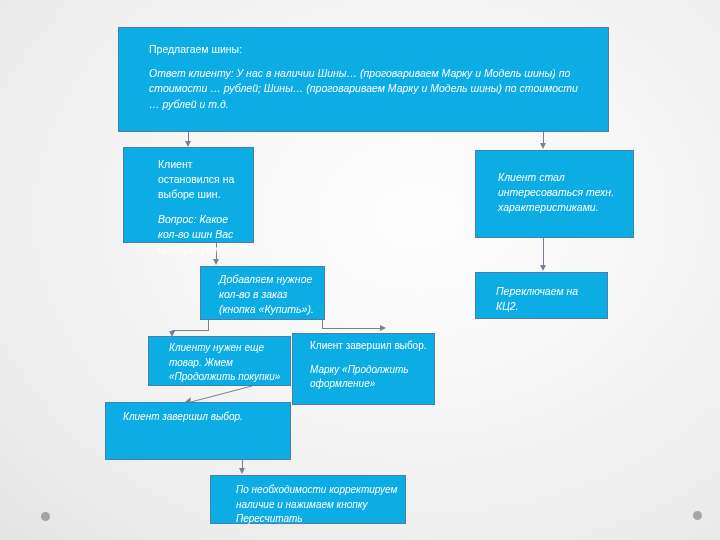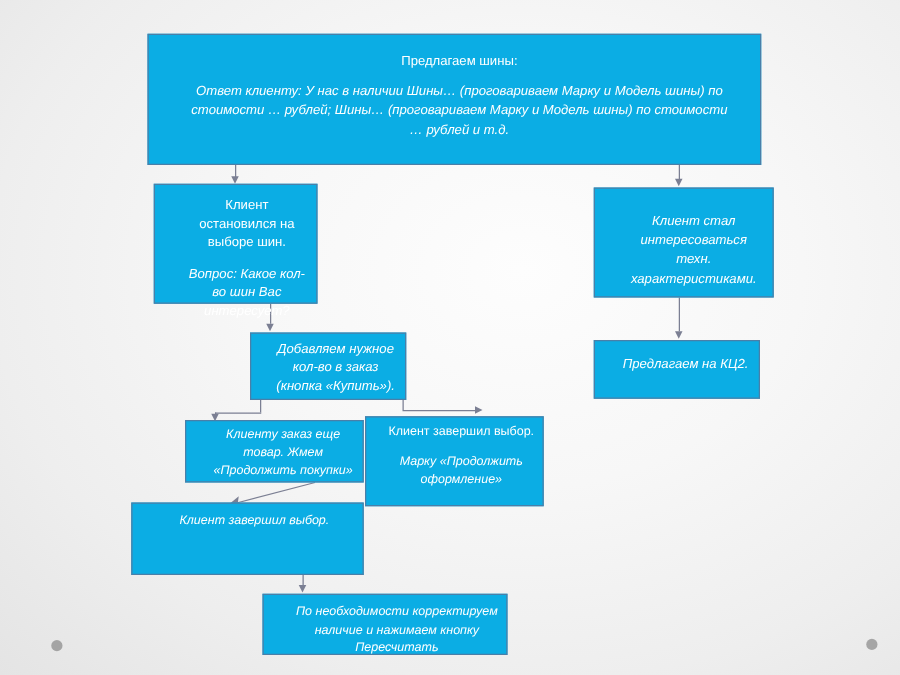--- a/index.html
+++ b/index.html
@@ -22,21 +22,20 @@
   
   .node {
     position: absolute;
     box-sizing: border-box;
     background: #0BADE4;
     border: 1px solid #4a7fa8;
     color: #ffffff;
     line-height: 1.45;
     overflow: visible;
     z-index: 3;
-    text-align: center;
   }
   .node .inner {
     position: absolute;
     left: 0;
     top: 0;
     padding: 8px 10px 0 30px;
     width: 100%;
     box-sizing: border-box;
   }
   .node p {
@@ -82,23 +81,23 @@
     background: #8d8d8d;
     opacity: .75;
     z-index: 4;
   }
 
   
   #n-offer      { left:118px; top:27px;  width:491px; height:105px; font-size:10.5px; }
   #n-offer .inner { padding: 14px 22px 0 30px; }
 
   #n-stopped    { left:123px; top:147px; width:131px; height:96px; font-size:10.5px; }
-  #n-stopped .inner { padding: 9px 8px 0 26px; }
-
-  #n-tech       { left:475px; top:150px; width:144px; height:88px; font-size:10.5px; }
+  #n-stopped .inner { padding: 9px 8px 0 34px; }
+
+  #n-tech       { left:475px; top:150px; width:159px; height:88px; font-size:10.5px; }
   #n-tech .inner { padding: 19px 6px 0 22px; }
 
   #n-add        { left:200px; top:266px; width:125px; height:54px; font-size:10.5px; }
   #n-add .inner { padding: 5px 6px 12px 18px; }
 
   #n-switch     { left:475px; top:272px; width:133px; height:47px; font-size:10.5px; }
   #n-switch .inner { padding: 11px 6px 0 20px; }
 
   #n-more       { left:148px; top:336px; width:143px; height:50px; font-size:10px; }
   #n-more .inner { padding: 4px 6px 0 20px; }
@@ -167,27 +166,27 @@
   </div>
 
   <div class="node" id="n-add">
     <div class="inner">
       <p>Добавляем нужное кол-во в заказ (кнопка «Купить»).</p>
     </div>
   </div>
 
   <div class="node" id="n-switch">
     <div class="inner">
-      <p>Предлагаем на КЦ2.</p>
+      <p>Переключаем на КЦ2.</p>
     </div>
   </div>
 
   <div class="node" id="n-more">
     <div class="inner">
-      <p>Клиенту заказ еще товар. Жмем «Продолжить покупки»</p>
+      <p>Клиенту нужен еще товар. Жмем «Продолжить покупки»</p>
     </div>
   </div>
 
   <div class="node" id="n-doneA">
     <div class="inner">
       <p>Клиент завершил выбор.</p>
       <p>Марку «Продолжить оформление»</p>
     </div>
   </div>
 

